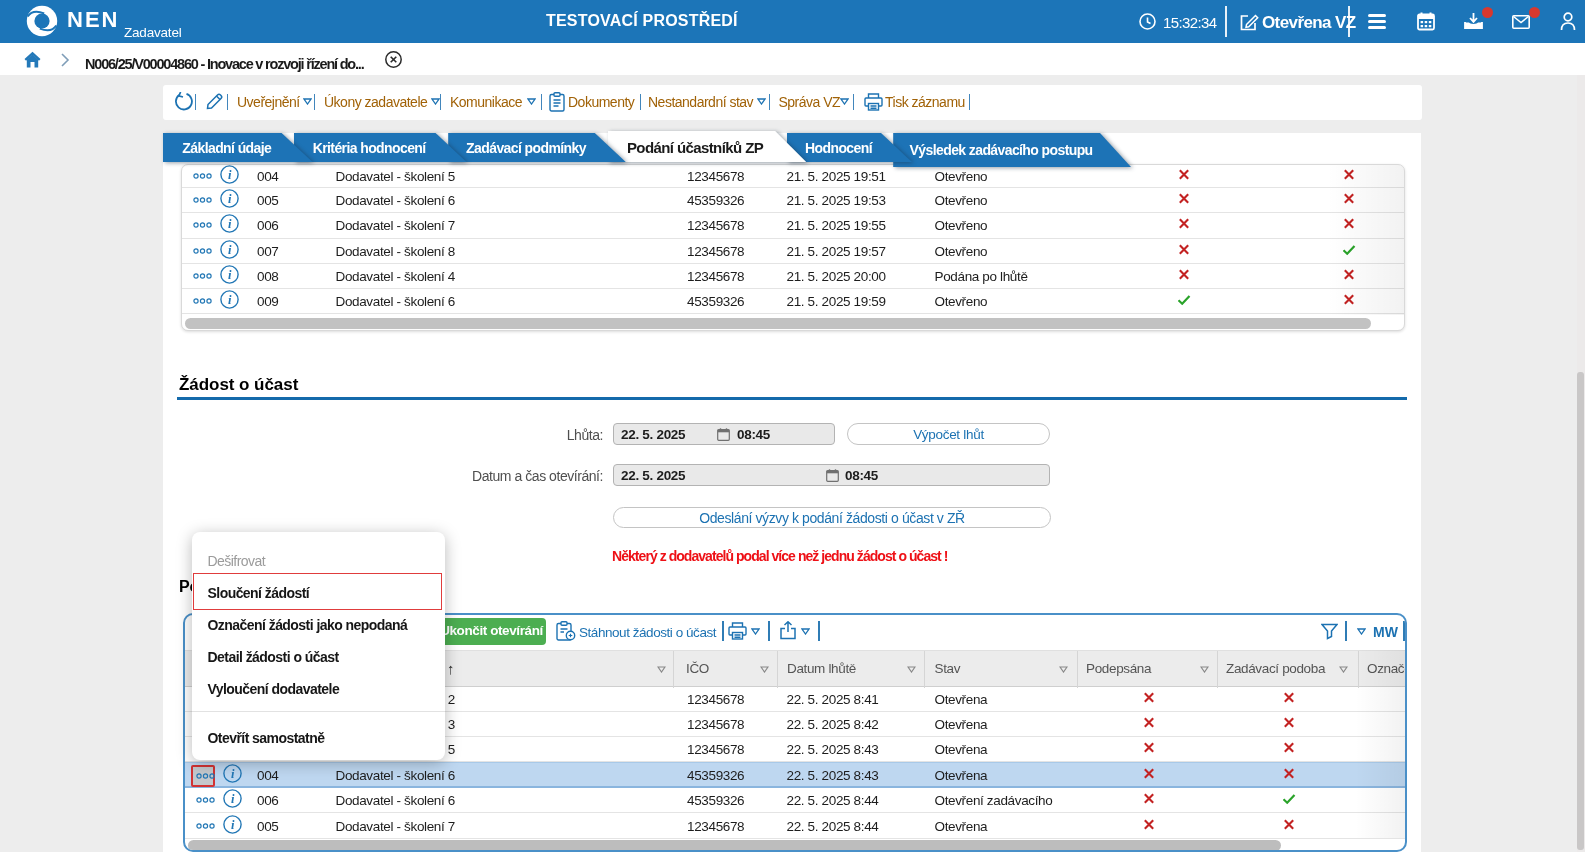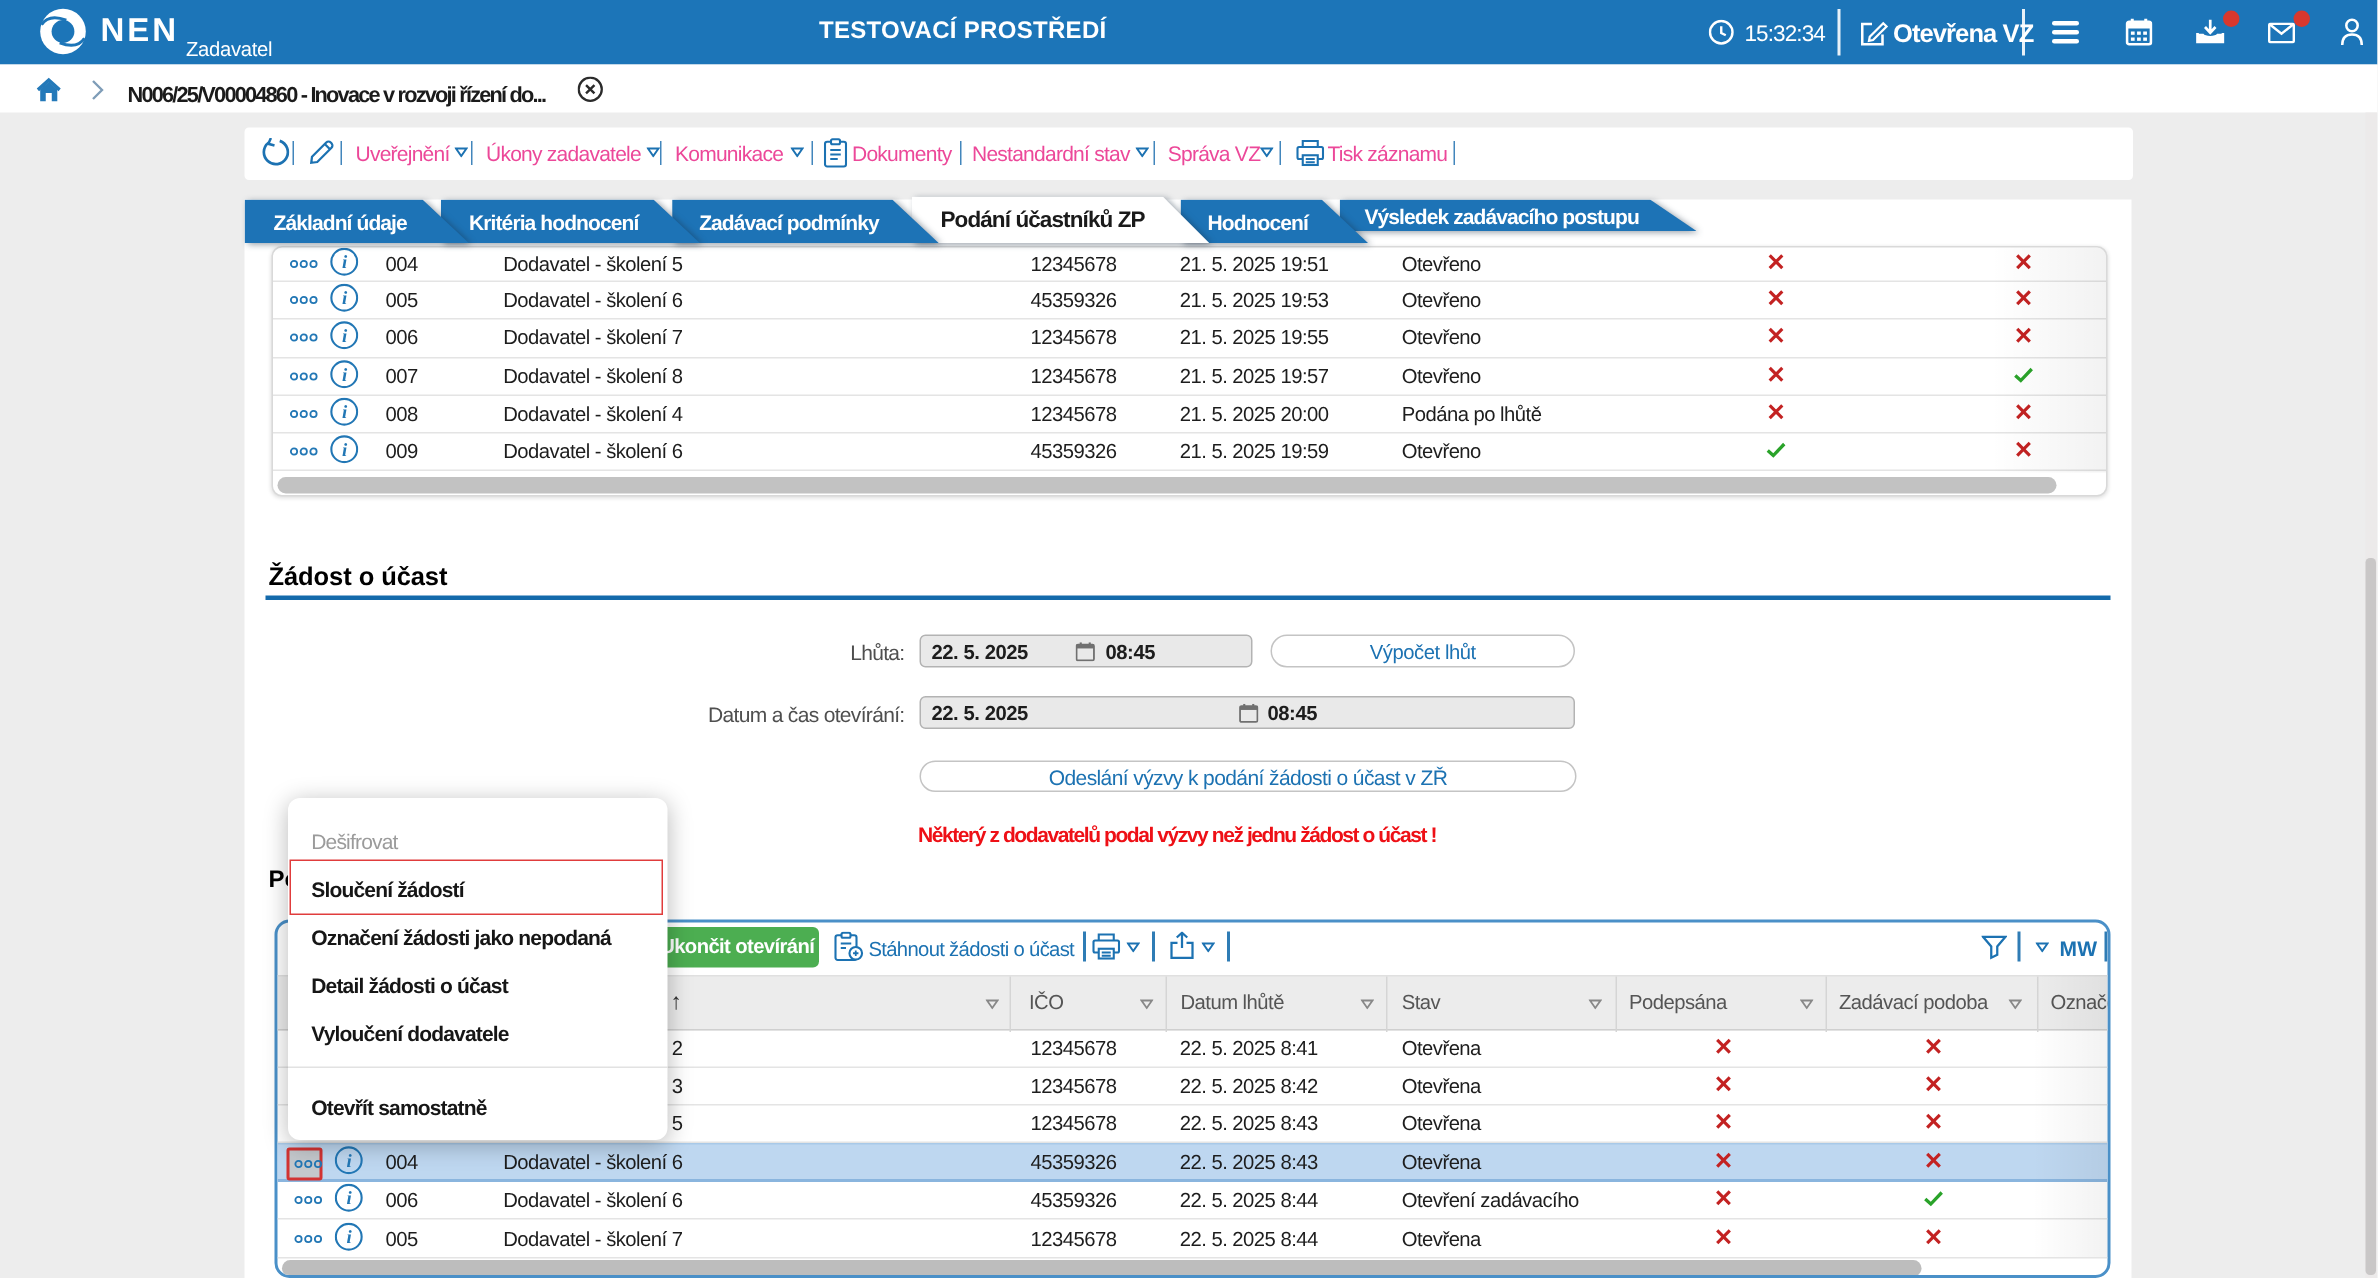--- a/index.html
+++ b/index.html
@@ -6,21 +6,21 @@
 body{font-family:"Liberation Sans",sans-serif;background:#ededed;position:relative}
 #page{position:absolute;left:0;top:0;width:1585px;height:852px;overflow:hidden}
 .abs{position:absolute}
 .nw{white-space:nowrap}
 
 #hdr{position:absolute;left:0;top:0;width:1585px;height:43px;background:#1c75b8}
 #hdr .t{color:#fff}
 #bc{position:absolute;left:0;top:43px;width:1585px;height:32px;background:#fff}
 #contentbg{position:absolute;left:163px;top:133px;width:1258px;height:719px;background:#fff}
 #toolbox{position:absolute;left:163px;top:85px;width:1259px;height:35px;background:#fff;border-radius:3px}
-.tbtext{position:absolute;top:9px;white-space:nowrap;font-size:14px;letter-spacing:-0.5px;color:#ec4899}
+.tbtext{position:absolute;top:9px;white-space:nowrap;font-size:14px;letter-spacing:-0.5px;color:#a16207}
 .tbsep{position:absolute;top:8.5px;width:1.2px;height:16px;background:#4286bc}
 
 .tabw{position:absolute;filter:drop-shadow(2.5px 1px 2px rgba(25,45,65,0.45))}
 .tab{position:relative;width:100%;height:100%;background:#1d73b6;color:#fff;font-weight:bold;font-size:14px;letter-spacing:-0.6px;text-align:center}
 .tab .lb{position:absolute;top:50%;transform:translateY(-50%);width:100%}
 
 #p1{position:absolute;left:180.5px;top:163.5px;width:1224px;height:167px;background:#fff;border:1px solid #d9d9d9;border-radius:7px;box-shadow:0 1px 3px rgba(0,0,0,0.14);overflow:hidden}
 .row1{position:absolute;left:0;width:1222px;height:25.2px;border-bottom:1px solid #e4e4e4}
 .cc{position:absolute;top:50%;transform:translateY(-50%);font-size:13.5px;letter-spacing:-0.35px;color:#1d1d1d;white-space:nowrap}
 
@@ -191,21 +191,21 @@
 <div class="tabw" style="left:607.9px;top:131px;width:198.3px;height:31px;z-index:13">
       <div class="tab" style="background:#fff;color:#1a1a1a;font-size:15px;clip-path:polygon(0 0,167.3px 0,100% 100%,0 100%)">
         <div class="lb" style="padding-right:24px">Podání účastníků ZP</div>
       </div>
     </div>
 <div class="tabw" style="left:787px;top:133px;width:125px;height:29px;z-index:12">
       <div class="tab" style="clip-path:polygon(0 0,94px 0,100% 100%,0 100%)">
         <div class="lb" style="padding-right:22px">Hodnocení</div>
       </div>
     </div>
-<div class="tabw" style="left:893.2px;top:133px;width:237.8px;height:21px;z-index:11">
+<div class="tabw" style="left:893.2px;top:133px;width:237.8px;height:34px;z-index:11">
       <div class="tab" style="clip-path:polygon(0 0,206.8px 0,100% 100%,0 100%)">
         <div class="lb" style="padding-right:22px">Výsledek zadávacího postupu</div>
       </div>
     </div>
 
 <div id="p1">
   <div class="row1" style="top:0;height:23.7px">
     <span class="cc ooo" style="left:11px">
           <svg width="19" height="6" viewBox="0 0 19 6" fill="none" stroke="#2277b5" stroke-width="1.2">
             <circle cx="3" cy="3" r="2.1"></circle>
@@ -371,21 +371,21 @@
   <div class="inp" style="left:613px;top:464px;width:437px"></div>
   <div class="inptx" style="left:621px;top:468px">22. 5. 2025</div>
   <svg class="abs cal" style="left:826px;top:468.5px" width="13" height="13" viewBox="0 0 13 13">
         <rect x="0.7" y="1.7" width="11.6" height="10.6" rx="1" fill="none" stroke="#707070" stroke-width="1.2"></rect>
         <rect x="0.7" y="1.7" width="11.6" height="2.6" fill="#707070"></rect>
         <rect x="2.8" y="0.3" width="1.4" height="2.4" fill="#707070"></rect>
         <rect x="8.8" y="0.3" width="1.4" height="2.4" fill="#707070"></rect>
       </svg>
   <div class="inptx" style="left:845px;top:468px">08:45</div>
   <div class="wbtn" style="left:613px;top:506.5px;width:438px;height:21px;line-height:20px;border-radius:10.5px;font-size:14px;letter-spacing:-0.4px">Odeslání výzvy k podání žádosti o účast v ZŘ</div>
-  <div class="abs nw" style="left:612px;top:548px;font-size:14px;font-weight:bold;letter-spacing:-0.95px;color:#ee1016">Některý z dodavatelů podal výzvy než jednu žádost o účast !</div>
+  <div class="abs nw" style="left:612px;top:548px;font-size:14px;font-weight:bold;letter-spacing:-0.95px;color:#ee1016">Některý z dodavatelů podal více než jednu žádost o účast !</div>
 </div>
 <div class="h1" style="left:179px;top:578px;font-size:16px">Podané žádosti o účast</div>
 
 <div id="form"></div>
 
 <div id="p2">
   <div class="abs" style="left:252px;top:3px;width:109px;height:26.5px;background:#4cae51;border-radius:4px;color:#fff;font-weight:bold;font-size:13.5px;letter-spacing:-0.4px;text-align:center;line-height:26px">Ukončit otevírání</div>
   <svg class="abs" style="left:371px;top:6px" width="21" height="21" viewBox="0 0 21 21" fill="none" stroke="#1c72b2" stroke-width="1.4">
     <rect x="1" y="2.5" width="14" height="16.5" rx="1.5"></rect>
     <rect x="5" y="0.8" width="6" height="3.4" rx="1" fill="#fff"></rect>

